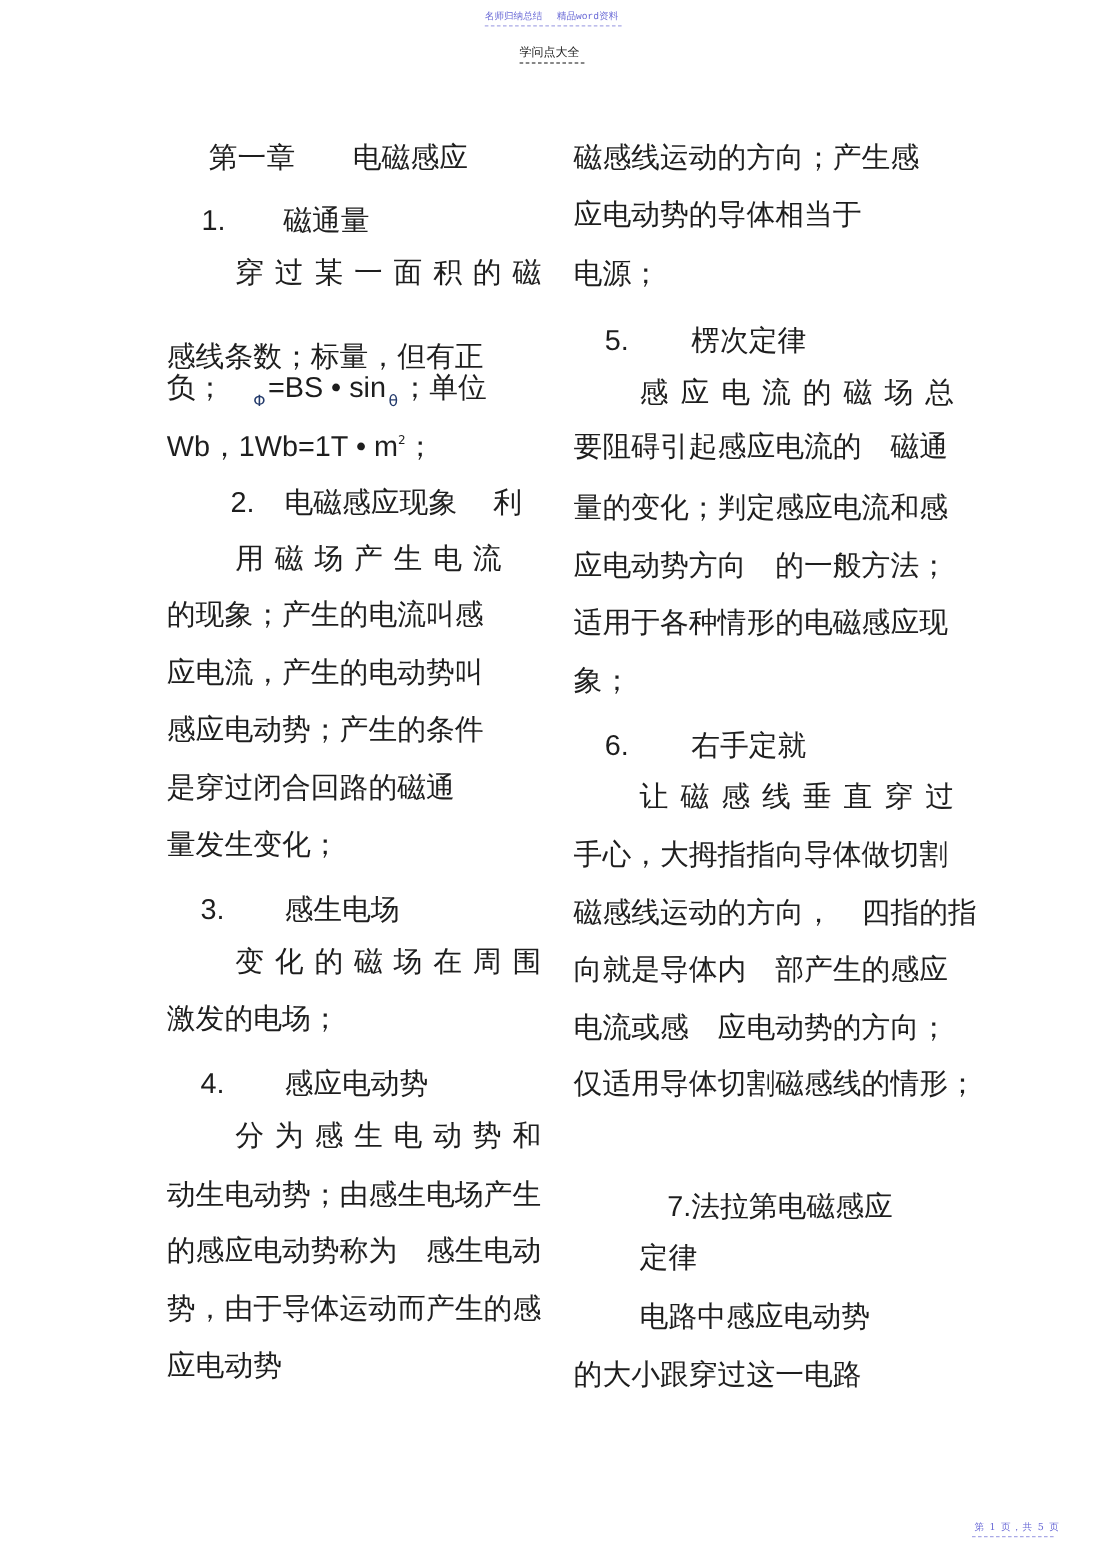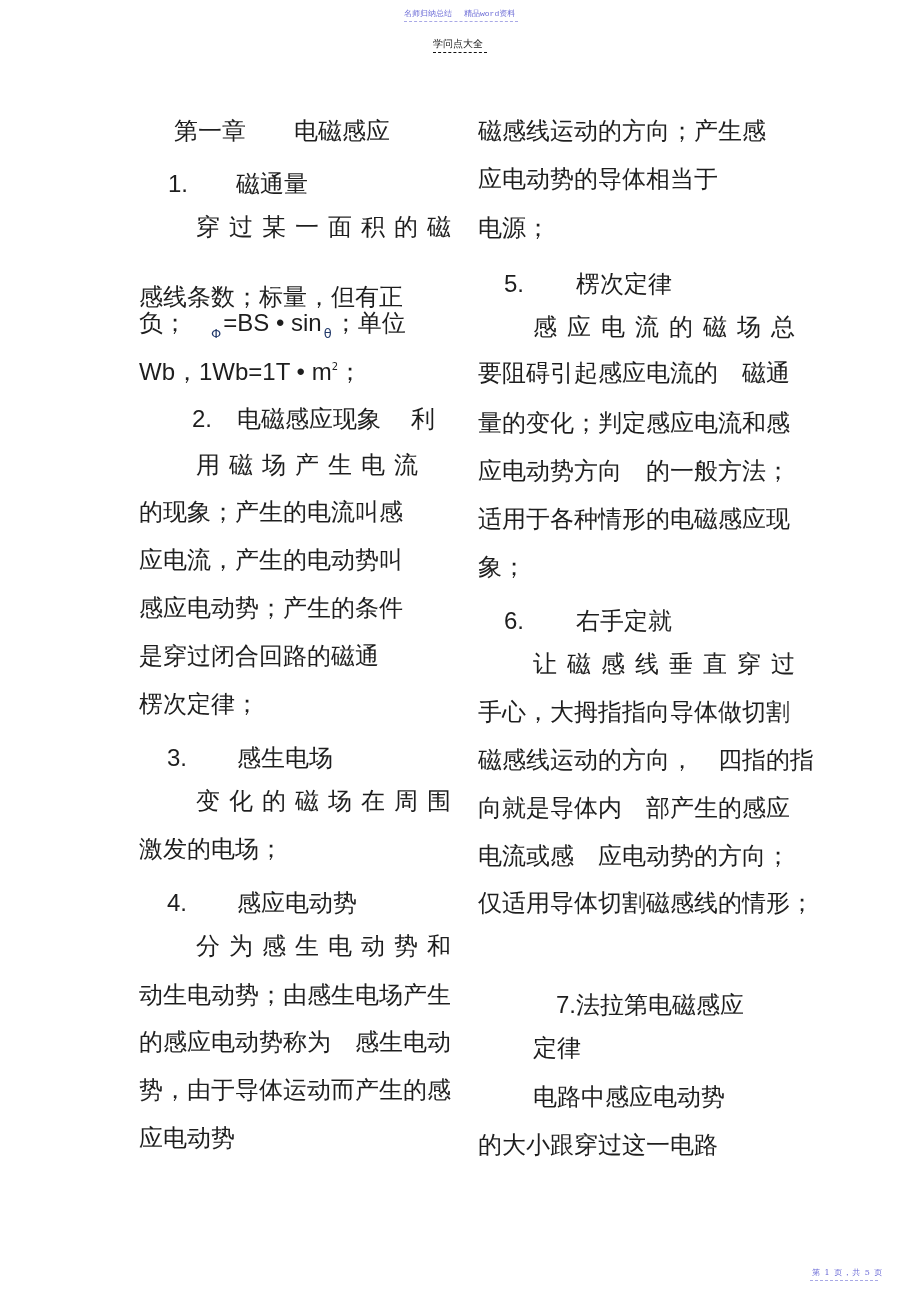--- a/index.html
+++ b/index.html
@@ -67,21 +67,21 @@
   </div>
 
   <div class="line" style="left:167px; top:404px;text-align:center;">
     <span class="num" style="width:70px;">2.</span><span>电磁感应现象</span><span style="display:inline-block;width:30px;"></span><span>利</span>
   </div>
   <div class="line sp" style="left:196px; top:450px;">用磁场产生电流</div>
   <div class="line" style="left:139px; top:497px;">的现象；产生的电流叫感</div>
   <div class="line" style="left:139px; top:545px;">应电流，产生的电动势叫</div>
   <div class="line" style="left:139px; top:593px;">感应电动势；产生的条件</div>
   <div class="line" style="left:139px; top:641px;">是穿过闭合回路的磁通</div>
-  <div class="line" style="left:139px; top:689px;">楞次定律；</div>
+  <div class="line" style="left:139px; top:689px;">量发生变化；</div>
 
   <div class="line" style="left:167px; top:743px;">
     <span class="num" style="width:70px;">3.</span><span>感生电场</span>
   </div>
   <div class="line sp" style="left:196px; top:786px;">变化的磁场在周围</div>
   <div class="line" style="left:139px; top:834px;">激发的电场；</div>
 
   <div class="line" style="left:167px; top:888px;">
     <span class="num" style="width:70px;">4.</span><span>感应电动势</span>
   </div>

